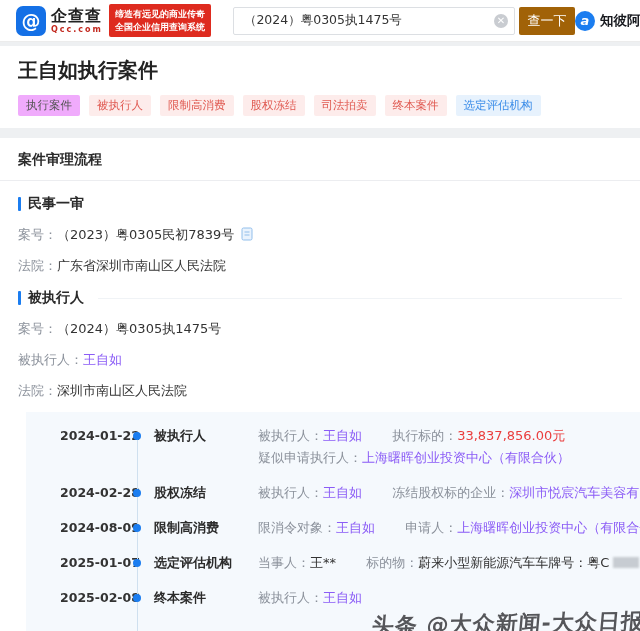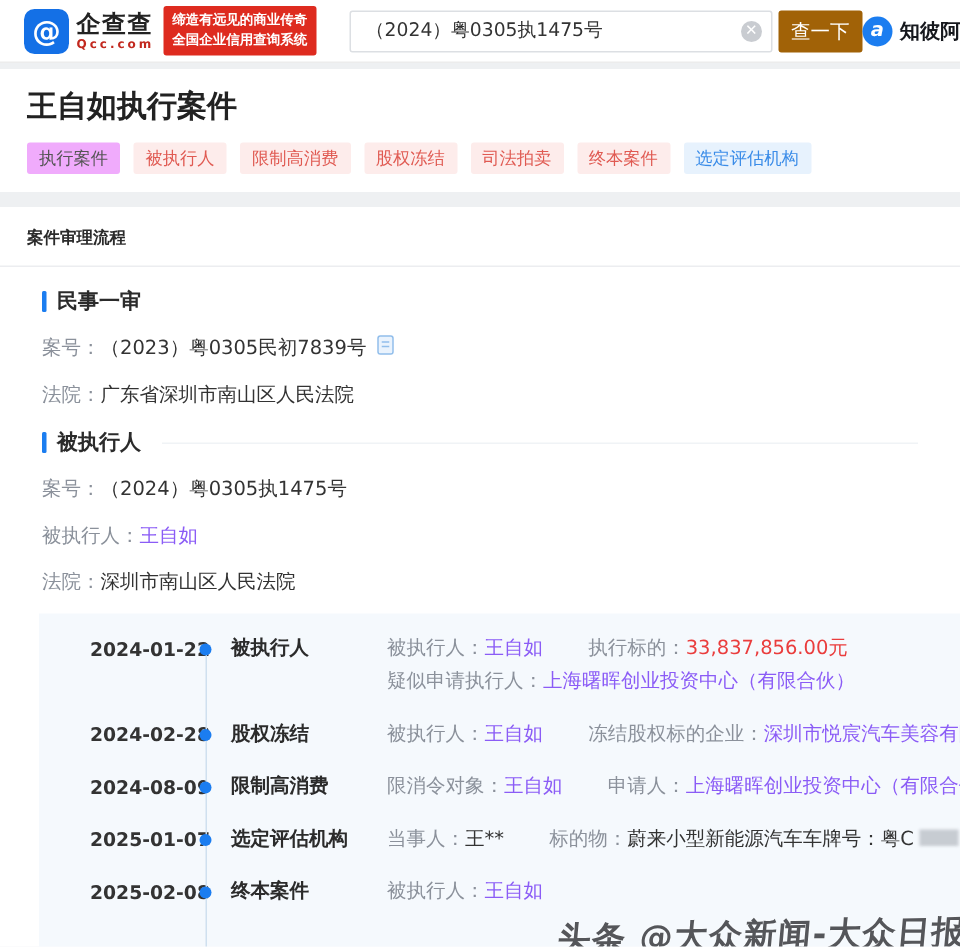--- a/index.html
+++ b/index.html
@@ -27,23 +27,23 @@
   .title-card { background:#fff; margin-top:4px; padding:11px 18px 12px; }
   .page-title { font-size:20px; font-weight:700; color:#222; }
   .tag-row { margin-top:11px; display:flex; gap:9px; }
   .tag { font-size:11.5px; padding:3px 8px; border-radius:2px; cursor:pointer; white-space:nowrap; }
   .tag.gray { background:#f0abfc; color:#555; }
   .tag.red  { background:#fdeceb; color:#e05a52; }
   .tag.blue { background:#e7f2fd; color:#3a8ce8; }
 
   
   .main-card { background:#fff; margin-top:10px; height:509px; overflow:hidden; position:relative; }
-  .card-head { font-size:11px; font-weight:700; color:#2b2b2b; padding:13px 18px 11px; border-bottom:1px solid #ecedf0; }
-
-  .sec { padding:0 28px; }
+  .card-head { font-size:14px; font-weight:700; color:#2b2b2b; padding:13px 18px 11px; border-bottom:1px solid #ecedf0; }
+
+  .sec { padding:0 18px; }
   .sec-title { display:flex; align-items:center; margin-top:14px; }
   .sec-bar { width:3px; height:14px; background:#1b7df0; border-radius:1px; margin-right:7px; }
   .sec-name { font-size:14px; font-weight:700; color:#2b2b2b; }
   .sec-title.with-line::after { content:""; flex:1; border-top:1px solid #f0f3f6; margin-left:14px; }
   .info-row { margin-top:13px; display:flex; align-items:center; white-space:nowrap; }
   .k { color:#8b919b; }
   .v { color:#333; }
   .v.link { color:#8b5cf6; cursor:pointer; }
   .v.red  { color:#ea3d3d; }
   .doc-ic { margin-left:7px; display:inline-block; cursor:pointer; opacity:.85; }

